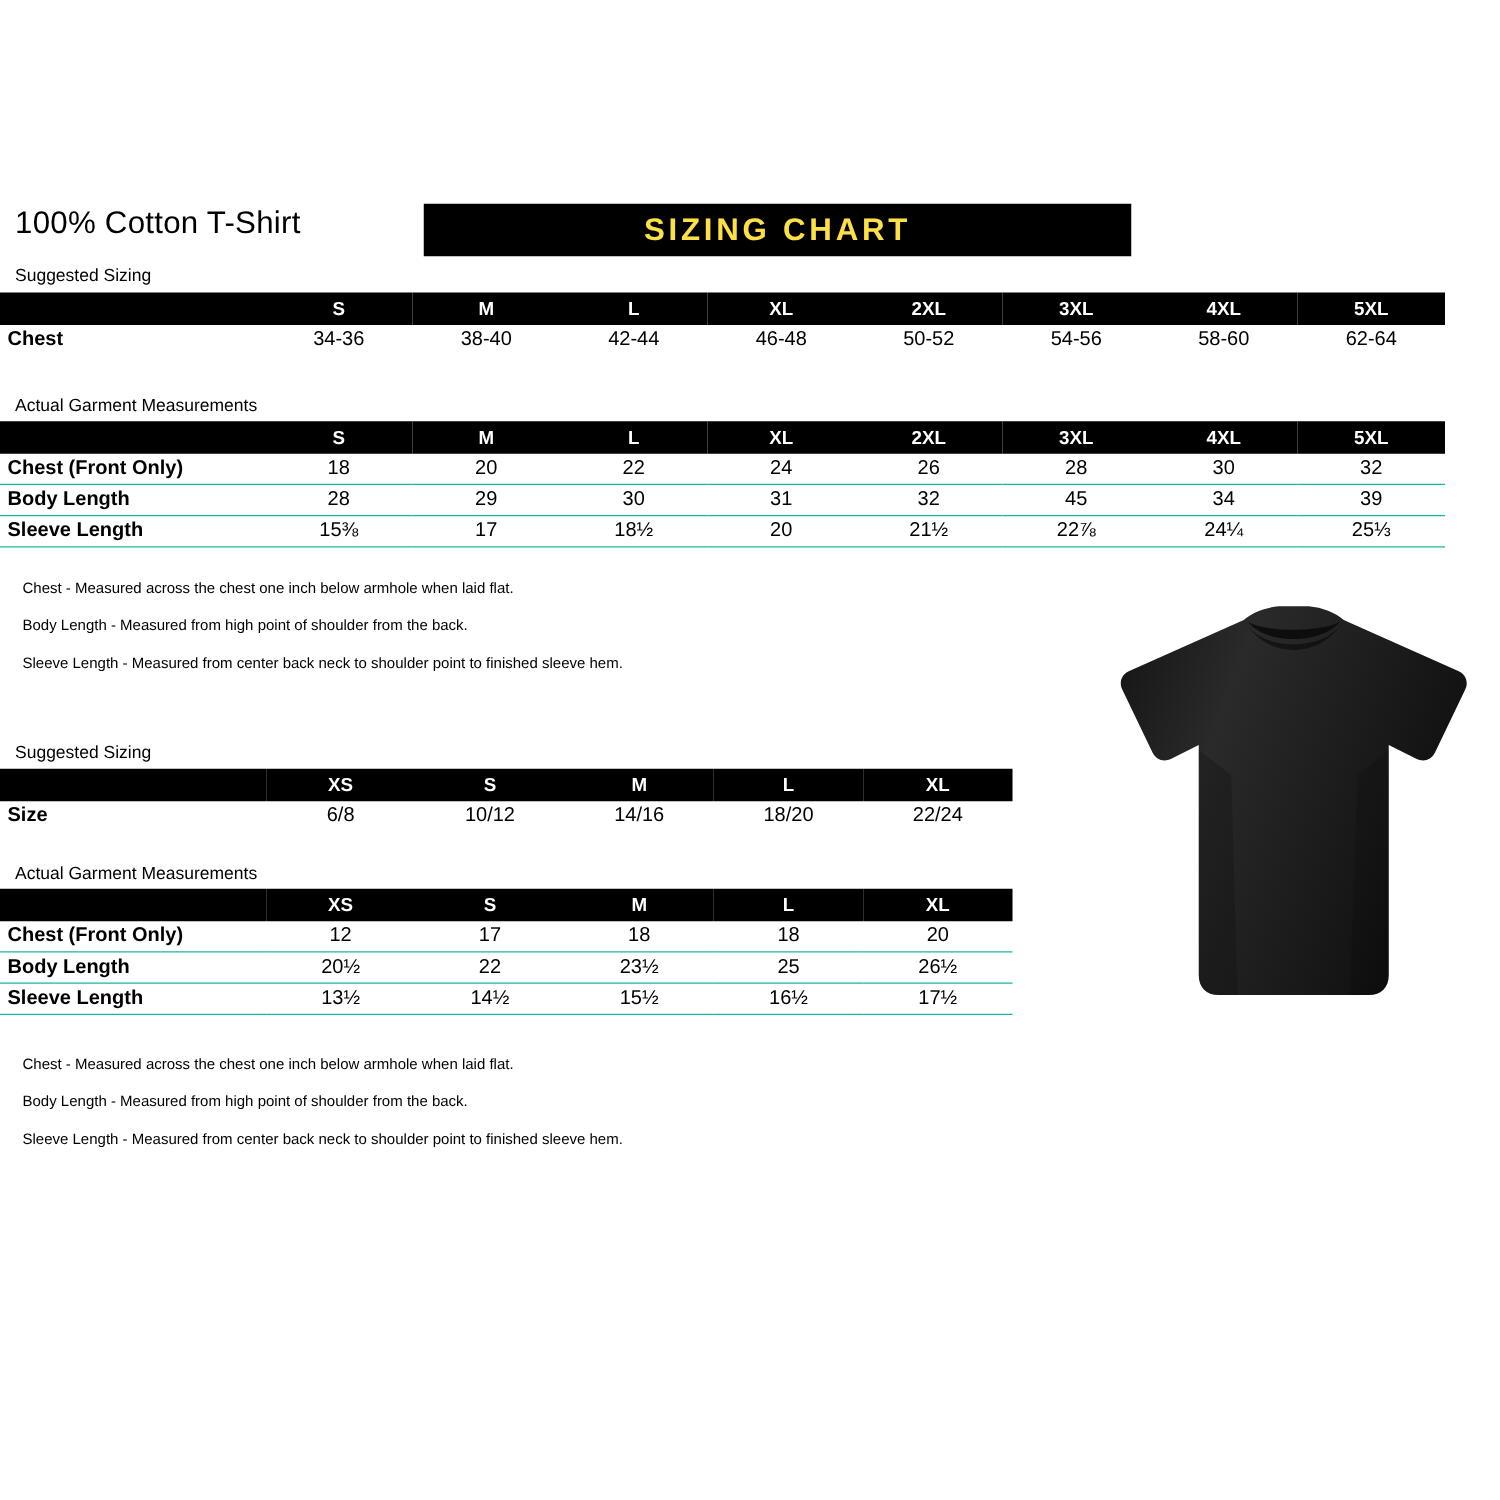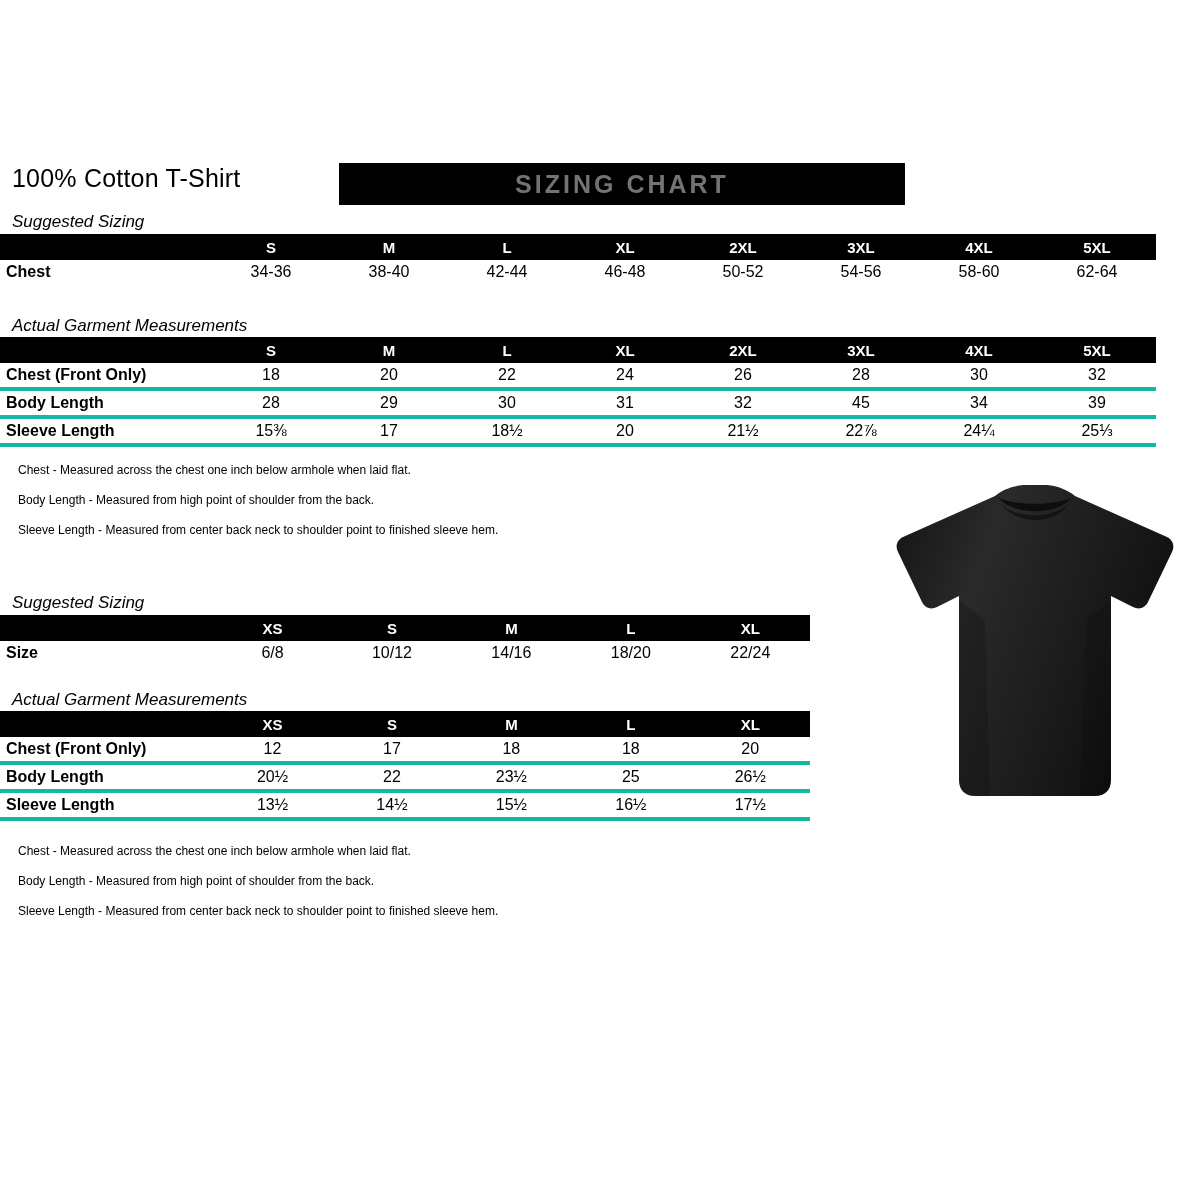--- a/index.html
+++ b/index.html
@@ -33,37 +33,36 @@
     letter-spacing: 0.2px;
     white-space: nowrap;
   }
   .sizing-chart-banner {
     position: absolute;
     left: 339px;
     top: 163px;
     width: 566px;
     height: 42px;
     background: #000000;
-    color: #737373;
+    color: #fde047;
     display: flex;
     align-items: center;
     justify-content: center;
   }
   .sizing-chart-banner span {
     font-size: 25px;
     font-weight: 700;
     letter-spacing: 3px;
   }
 
   .subhead {
     position: absolute;
-    font-size: 17px;
+    font-size: 14px;
     font-weight: 400;
     white-space: nowrap;
-    font-style: italic;
   }
 
   .youth-title {
     position: absolute;
     left: 12px;
     top: 548px;
     font-size: 25px;
     font-weight: 400;
     letter-spacing: 0.2px;
     white-space: nowrap;
@@ -95,21 +94,21 @@
     text-align: left;
   }
   table.sz td.rowlabel {
     text-align: left;
     padding-left: 6px;
     font-weight: 700;
     font-size: 16px;
     white-space: nowrap;
   }
   table.sz tbody tr {
-    border-bottom: 4px solid #14b8a6;
+    border-bottom: 1px solid #14b8a6;
   }
   table.sz tbody tr.noline {
     border-bottom: none;
     margin-top: 44px;
   }
 
   
   #adult-suggested { left: 0px; top: 234px; width: 1156px; }
   #adult-suggested col.c0 { width: 212px; }
   #adult-suggested col.cc { width: 118px; }

